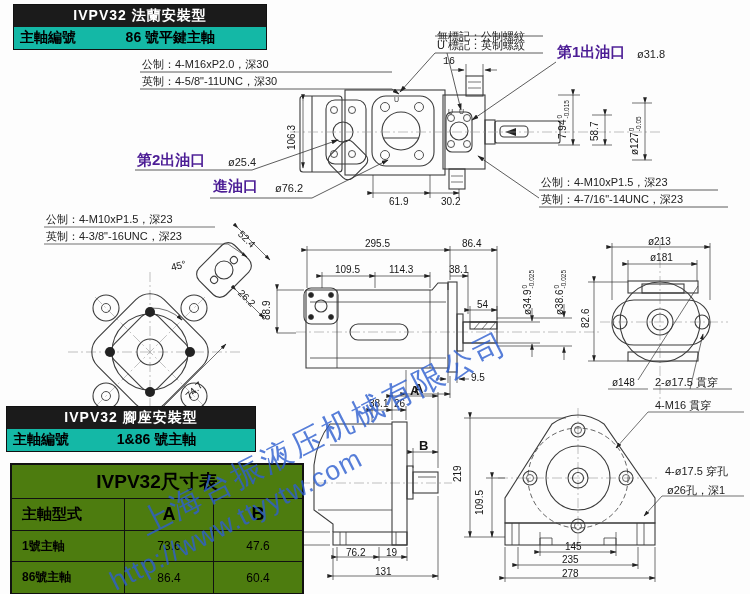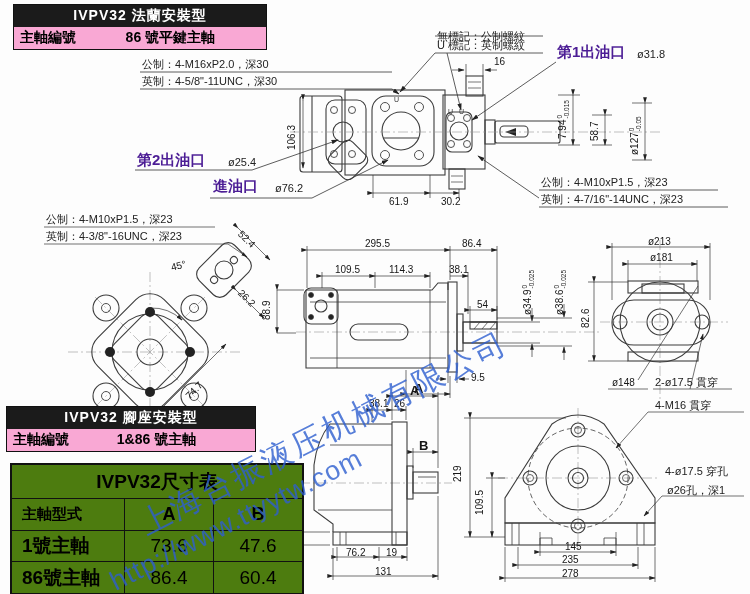--- a/index.html
+++ b/index.html
@@ -13,34 +13,34 @@
   .dia{font-size:11px;color:#222;}
   .big{font-size:13px;font-weight:bold;}
   .rot{transform-origin:0 0;transform:rotate(-90deg);}
   .r45{transform-origin:0 0;transform:rotate(45deg);}
   .rm45{transform-origin:0 0;transform:rotate(-45deg);}
   .r12{transform-origin:0 0;transform:rotate(-14deg);}
   .comp{display:inline-flex;align-items:center;gap:1px;}
   .tol{display:inline-flex;flex-direction:column;font-size:6.5px;line-height:7px;color:#222;}
   .u{font-size:7px;color:#333;}
   
-  .hdr{position:absolute;border:1.5px solid #111;background:#f9a8d4;}
+  .hdr{position:absolute;border:1.5px solid #111;background:#14b8a6;}
   .hdr .bar{background:#1b1b1b;color:#fff;font-weight:bold;font-size:14px;
             text-align:center;padding:2px 0;letter-spacing:1px;}
   .hdr .row{display:flex;font-weight:bold;font-size:14px;color:#000;padding:2px 6px;}
   .hdr .row .k{width:44%;}
   
   .dimtable{position:absolute;left:10px;top:463px;width:290px;height:128px;
             border:2px solid #111;background:#4d7c0f;display:flex;flex-direction:column;}
   .dimtable .ttl{flex:0 0 33px;border-bottom:1.5px solid #111;display:flex;
                  align-items:center;justify-content:center;font-size:19px;font-weight:bold;color:#000;}
   .dimtable .tr{flex:1;display:flex;border-bottom:1.5px solid #111;}
   .dimtable .tr:last-child{border-bottom:none;}
   .dimtable .td{display:flex;align-items:center;justify-content:center;
-                border-right:1.5px solid #111;font-size:19px;color:#000;}
+                border-right:1.5px solid #111;font-size:12px;color:#000;}
   .dimtable .td:last-child{border-right:none;}
   .dimtable .c0{flex:0 0 102px;justify-content:flex-start;padding-left:10px;font-weight:bold;}
   .dimtable .c1{flex:1;}
   .dimtable .hd{font-weight:bold;font-size:18px;}
   .dimtable .hd0{font-size:15px;}
   
   .wm{position:absolute;color:#2e5fd0;opacity:.8;pointer-events:none;
       transform-origin:0 50%;white-space:nowrap;}
   .wm1{left:142px;top:505px;font-size:31px;letter-spacing:3px;transform:rotate(-27deg);}
   .wm2{left:112px;top:568px;font-size:27px;letter-spacing:1px;transform:rotate(-27deg);}
@@ -387,21 +387,21 @@
 <span class="lbl dia" style="left:637px;top:49px;">ø31.8</span>
 <span class="lbl port" style="left:137px;top:152px;">第2出油口</span>
 <span class="lbl dia" style="left:228px;top:157px;">ø25.4</span>
 <span class="lbl port" style="left:213px;top:178px;">進油口</span>
 <span class="lbl dia" style="left:275px;top:183px;">ø76.2</span>
 
 <span class="lbl u" style="left:394px;top:96px;">U</span>
 <span class="lbl u" style="left:448px;top:108px;">U</span>
 <span class="lbl u" style="left:459px;top:108px;">U</span>
 
-<span class="lbl" style="left:494px;top:57px;">16</span>
+<span class="lbl" style="left:443px;top:57px;font-family:Liberation Mono, monospace;">16</span>
 <span class="lbl rot" style="left:287px;top:150px;">106.3</span>
 <span class="lbl" style="left:389px;top:197px;">61.9</span>
 <span class="lbl" style="left:441px;top:197px;">30.2</span>
 <span class="lbl rot comp" style="left:556px;top:139px;">
   <span>7.94</span>
       <span class="tol">
         <span>0</span>
         <span>-0.015</span>
       </span>
 </span>

